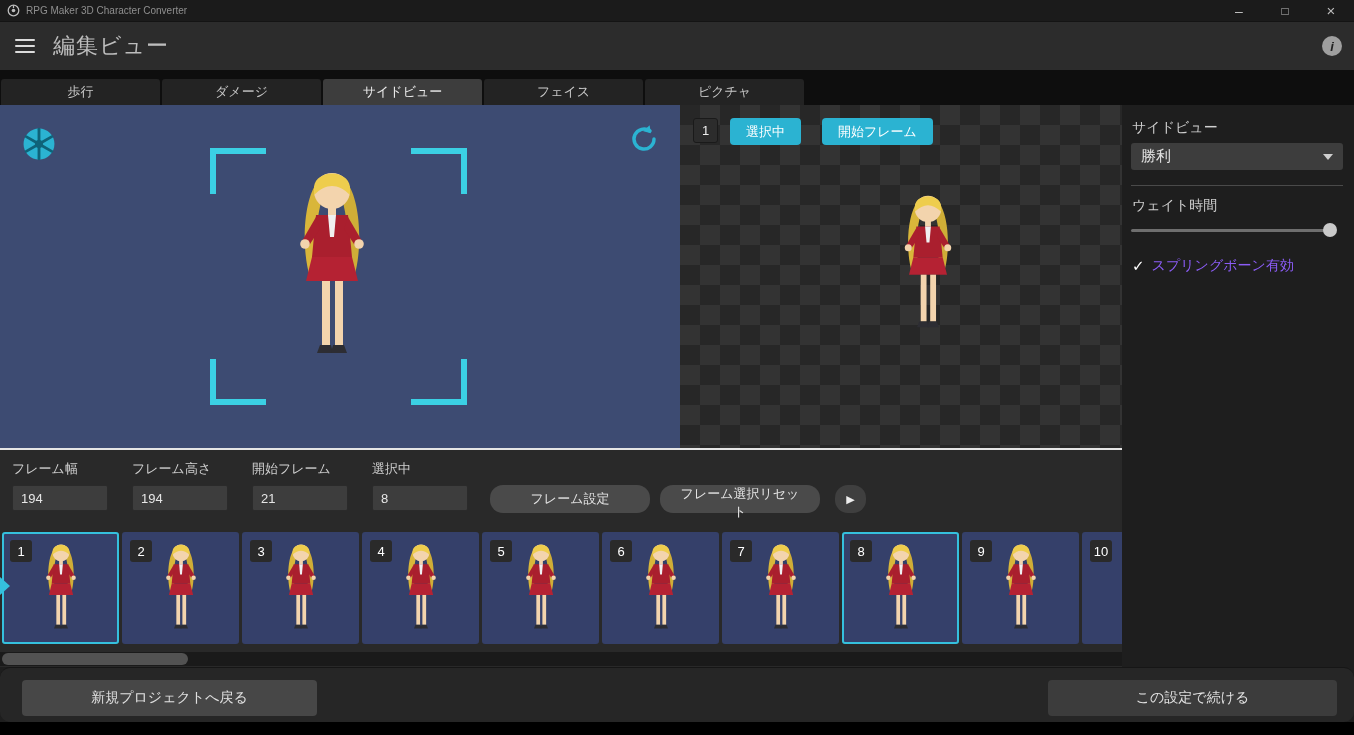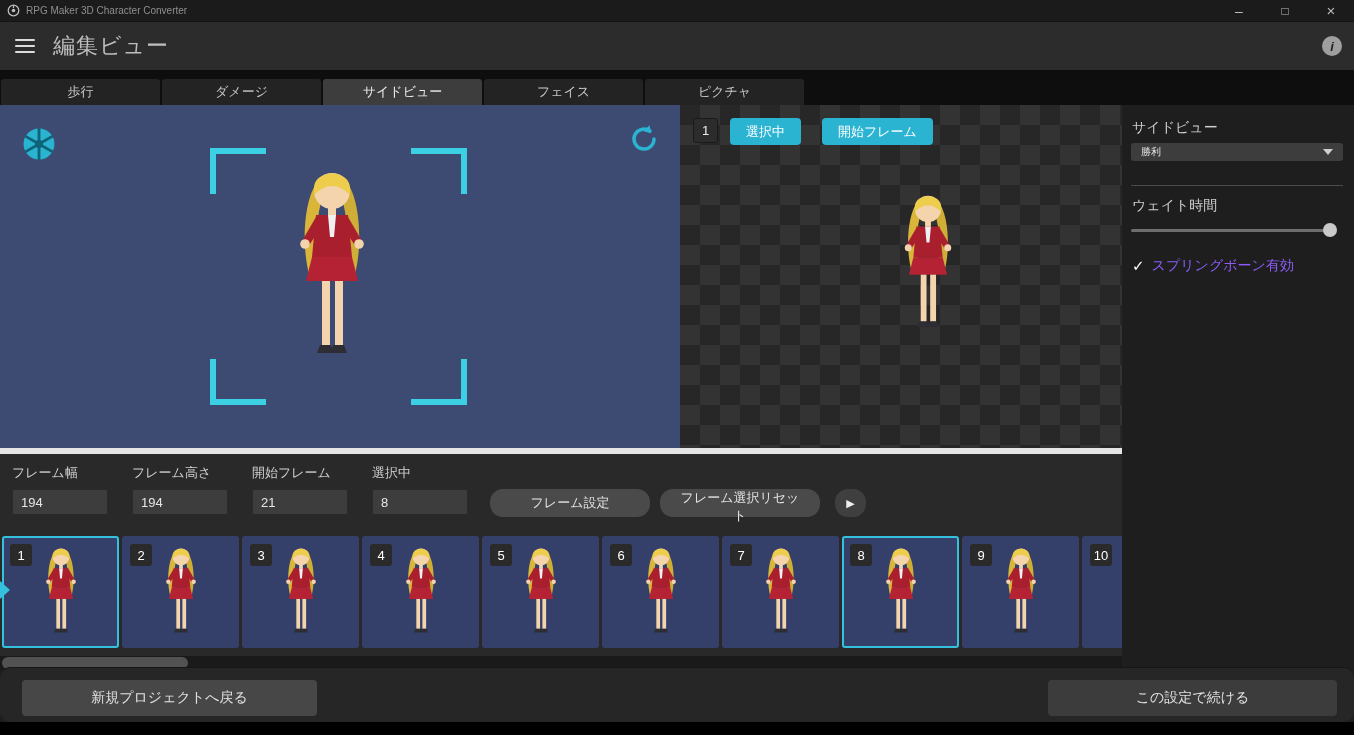--- a/index.html
+++ b/index.html
@@ -50,34 +50,34 @@
     background-size:40px 40px; background-position:0 0,20px 20px; }
   .stage-badge { position:absolute; left:13px; top:13px; width:25px; height:25px; background:#2c2c2c; border:1px solid #1a1a1a; border-radius:3px; color:#eee; font-size:13px; display:flex; align-items:center; justify-content:center; }
   .cyan-btn { position:absolute; top:13px; height:27px; border:none; border-radius:4px; background:#2bb3d2; color:#fff; font-size:13px; padding:0 16px; cursor:pointer; font-family:inherit; }
   .btn-selected { left:50px; }
   .btn-startframe { left:142px; }
   .stage-sprite { position:absolute; left:204px; top:82px; width:88px; height:152px; }
 
   
   .sidebar { position:absolute; left:1122px; top:105px; width:232px; height:562px; background:#1e1e1e; }
   .sb-title { position:absolute; left:10px; top:14px; font-size:14px; color:#cfcfcf; }
-  .sb-dropdown { position:absolute; left:9px; top:38px; width:212px; height:18px; background:#3d3d3d; border-radius:3px; color:#e2e2e2; font-size:10px; display:flex; align-items:center; padding:0 10px; cursor:pointer;text-align:right; }
+  .sb-dropdown { position:absolute; left:9px; top:38px; width:212px; height:27px; background:#3d3d3d; border-radius:3px; color:#e2e2e2; font-size:15px; display:flex; align-items:center; padding:0 10px; cursor:pointer;text-align:right; }
   .sb-dropdown .chev { margin-left:auto; width:0; height:0; border-left:5px solid transparent; border-right:5px solid transparent; border-top:6px solid #cfcfcf; }
   .sb-divider { position:absolute; left:9px; width:212px; height:1px; background:#4a4a4a; }
   .d1 { top:80px; }
   .sb-wait-label { position:absolute; left:10px; top:92px; font-size:14px; color:#cfcfcf; }
   .slider { position:absolute; left:9px; top:118px; width:202px; height:14px; cursor:pointer; }
   .slider .track { position:absolute; left:0; top:6px; width:100%; height:3px; background:#6e6e6e; border-radius:2px; }
   .slider .knob { position:absolute; right:-4px; top:0; width:14px; height:14px; border-radius:50%; background:#c9c9c9; cursor:pointer; }
   .sb-check-row { position:absolute; left:10px; top:152px; display:flex; align-items:center; gap:7px; cursor:pointer; }
   .sb-check-row .check { color:#fff; font-size:15px; }
   .sb-check-row .lbl { color:#8b5cf6; font-size:14px; }
 
   
-  .frame-panel { position:absolute; left:0; top:448px; width:1122px; height:219px; background:#292929; border-top:6px solid #e5e5e5; }
+  .frame-panel { position:absolute; left:0; top:448px; width:1122px; height:219px; background:#292929; border-top:2px solid #e5e5e5; }
   .field { position:absolute; top:10px; width:110px; }
   .field .flabel { display:block; font-size:13px; color:#cfcfcf; margin-bottom:7px; }
   .field input { width:96px; height:26px; background:#3d3d3d; border:1px solid #2a2a2a; border-radius:2px; color:#e6e6e6; font-size:13px; padding:0 8px; font-family:inherit; outline:none; }
   .f0 { left:12px; } .f1 { left:132px; } .f2 { left:252px; } .f3 { left:372px; }
   .gray-btn { position:absolute; top:35px; height:28px; background:#4a4a4a; border:none; border-radius:13px; color:#e3e3e3; font-size:13px; padding:0 18px; cursor:pointer; font-family:inherit; }
   .btn-set { left:490px; width:160px; }
   .btn-reset { left:660px; width:160px;font-family:Liberation Serif, serif; }
   .btn-play { left:835px; width:31px; padding:0; background:#3f3f3f; font-size:11px; color:#eee; }
 
   

